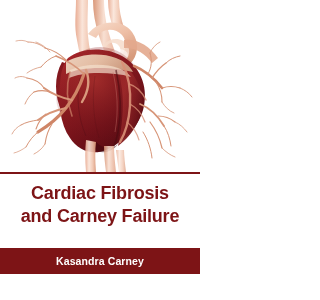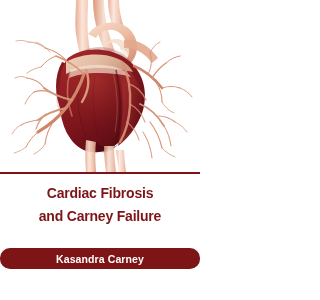--- a/index.html
+++ b/index.html
@@ -47,39 +47,38 @@
     position: absolute;
     left: 0;
     top: 182px;
     width: 200px;
     text-align: center;
   }
   .title-line {
     display: block;
     font-family: "Liberation Sans", sans-serif;
     font-weight: bold;
-    font-size: 14px;
+    font-size: 18px;
     line-height: 23px;
     letter-spacing: -0.2px;
     color: #7d1416;
     white-space: nowrap;
   }
 
   
   #author-band {
     position: absolute;
     left: 0;
     top: 248px;
     width: 200px;
-    height: 21px;
+    height: 26px;
     background: #7d1416;
     display: flex;
     align-items: center;
     justify-content: center;
-    border-radius: 10px;
   }
   #author-name {
     font-family: "Liberation Sans", sans-serif;
     font-weight: bold;
     font-size: 10.5px;
     letter-spacing: 0.1px;
     color: #ffffff;
     white-space: nowrap;
   }
 </style>

